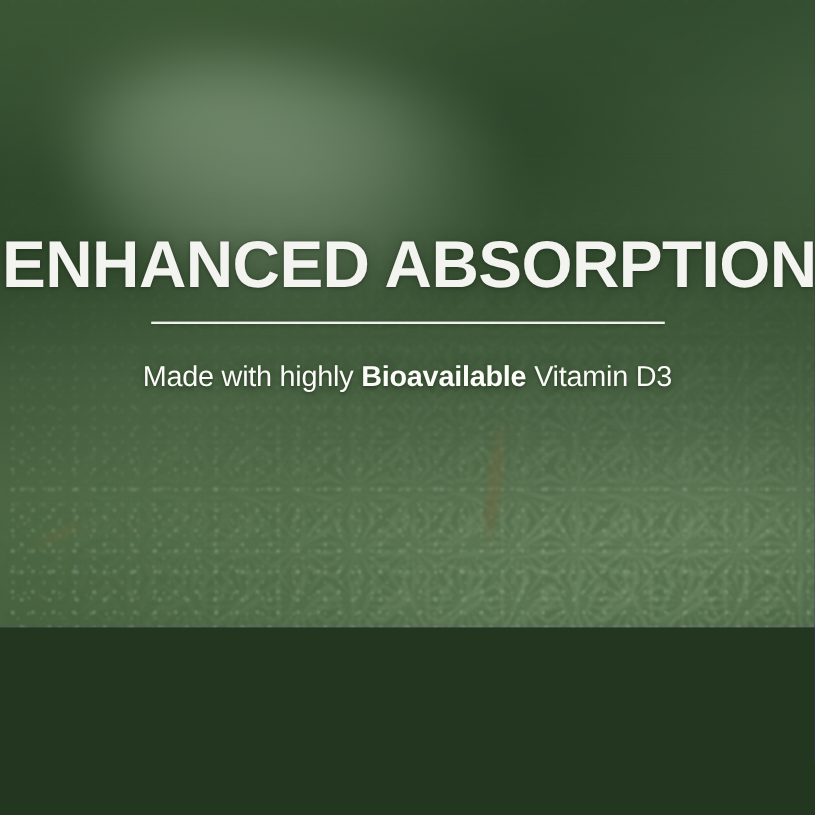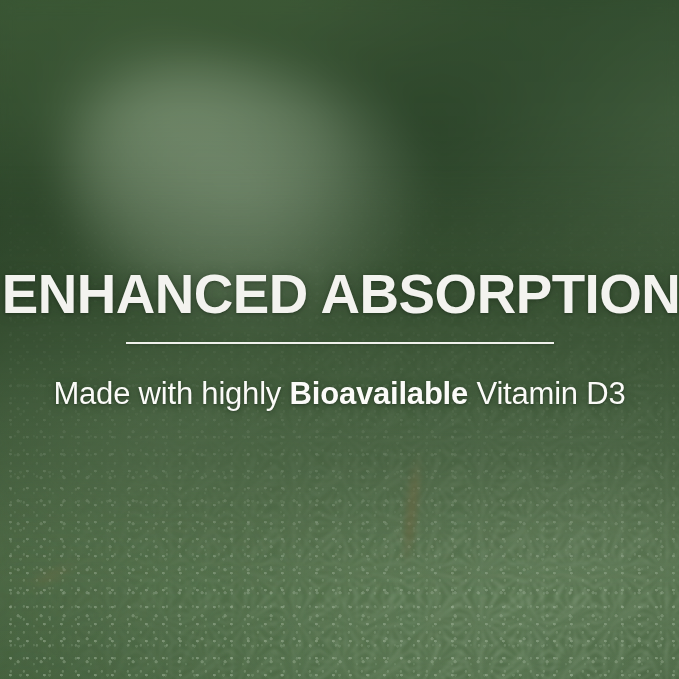--- a/index.html
+++ b/index.html
@@ -8,21 +8,21 @@
     padding: 0;
     background: #23361f;
   }
   body {
     font-family: "Liberation Sans", sans-serif;
   }
 
   #canvas {
     position: relative;
     width: 679px;
-    height: 679px;
+    height: 523px;
     overflow: hidden;
     background: #6d28d9;
     isolation: isolate;
   }
 
   
   .bg-layer {
     position: absolute;
     inset: -14%;
     pointer-events: none;
@@ -248,21 +248,21 @@
     box-shadow: 0 1px 3px rgba(18,32,18,0.35);
     margin: 0 0 30px 0;
   }
 
   .body-copy {
     width: 640px;
     text-align: center;
     color: #fbfbf8;
     font-family: "Liberation Sans", sans-serif;
     font-weight: 400;
-    font-size: 31px;
+    font-size: 24px;
     line-height: 1.27;
     letter-spacing: -0.2px;
     text-shadow:
       0 1px 3px rgba(18,32,18,0.48),
       0 0 12px rgba(18,32,18,0.30);
     margin: 0;
   }
 
   .body-copy b {
     font-weight: 700;

